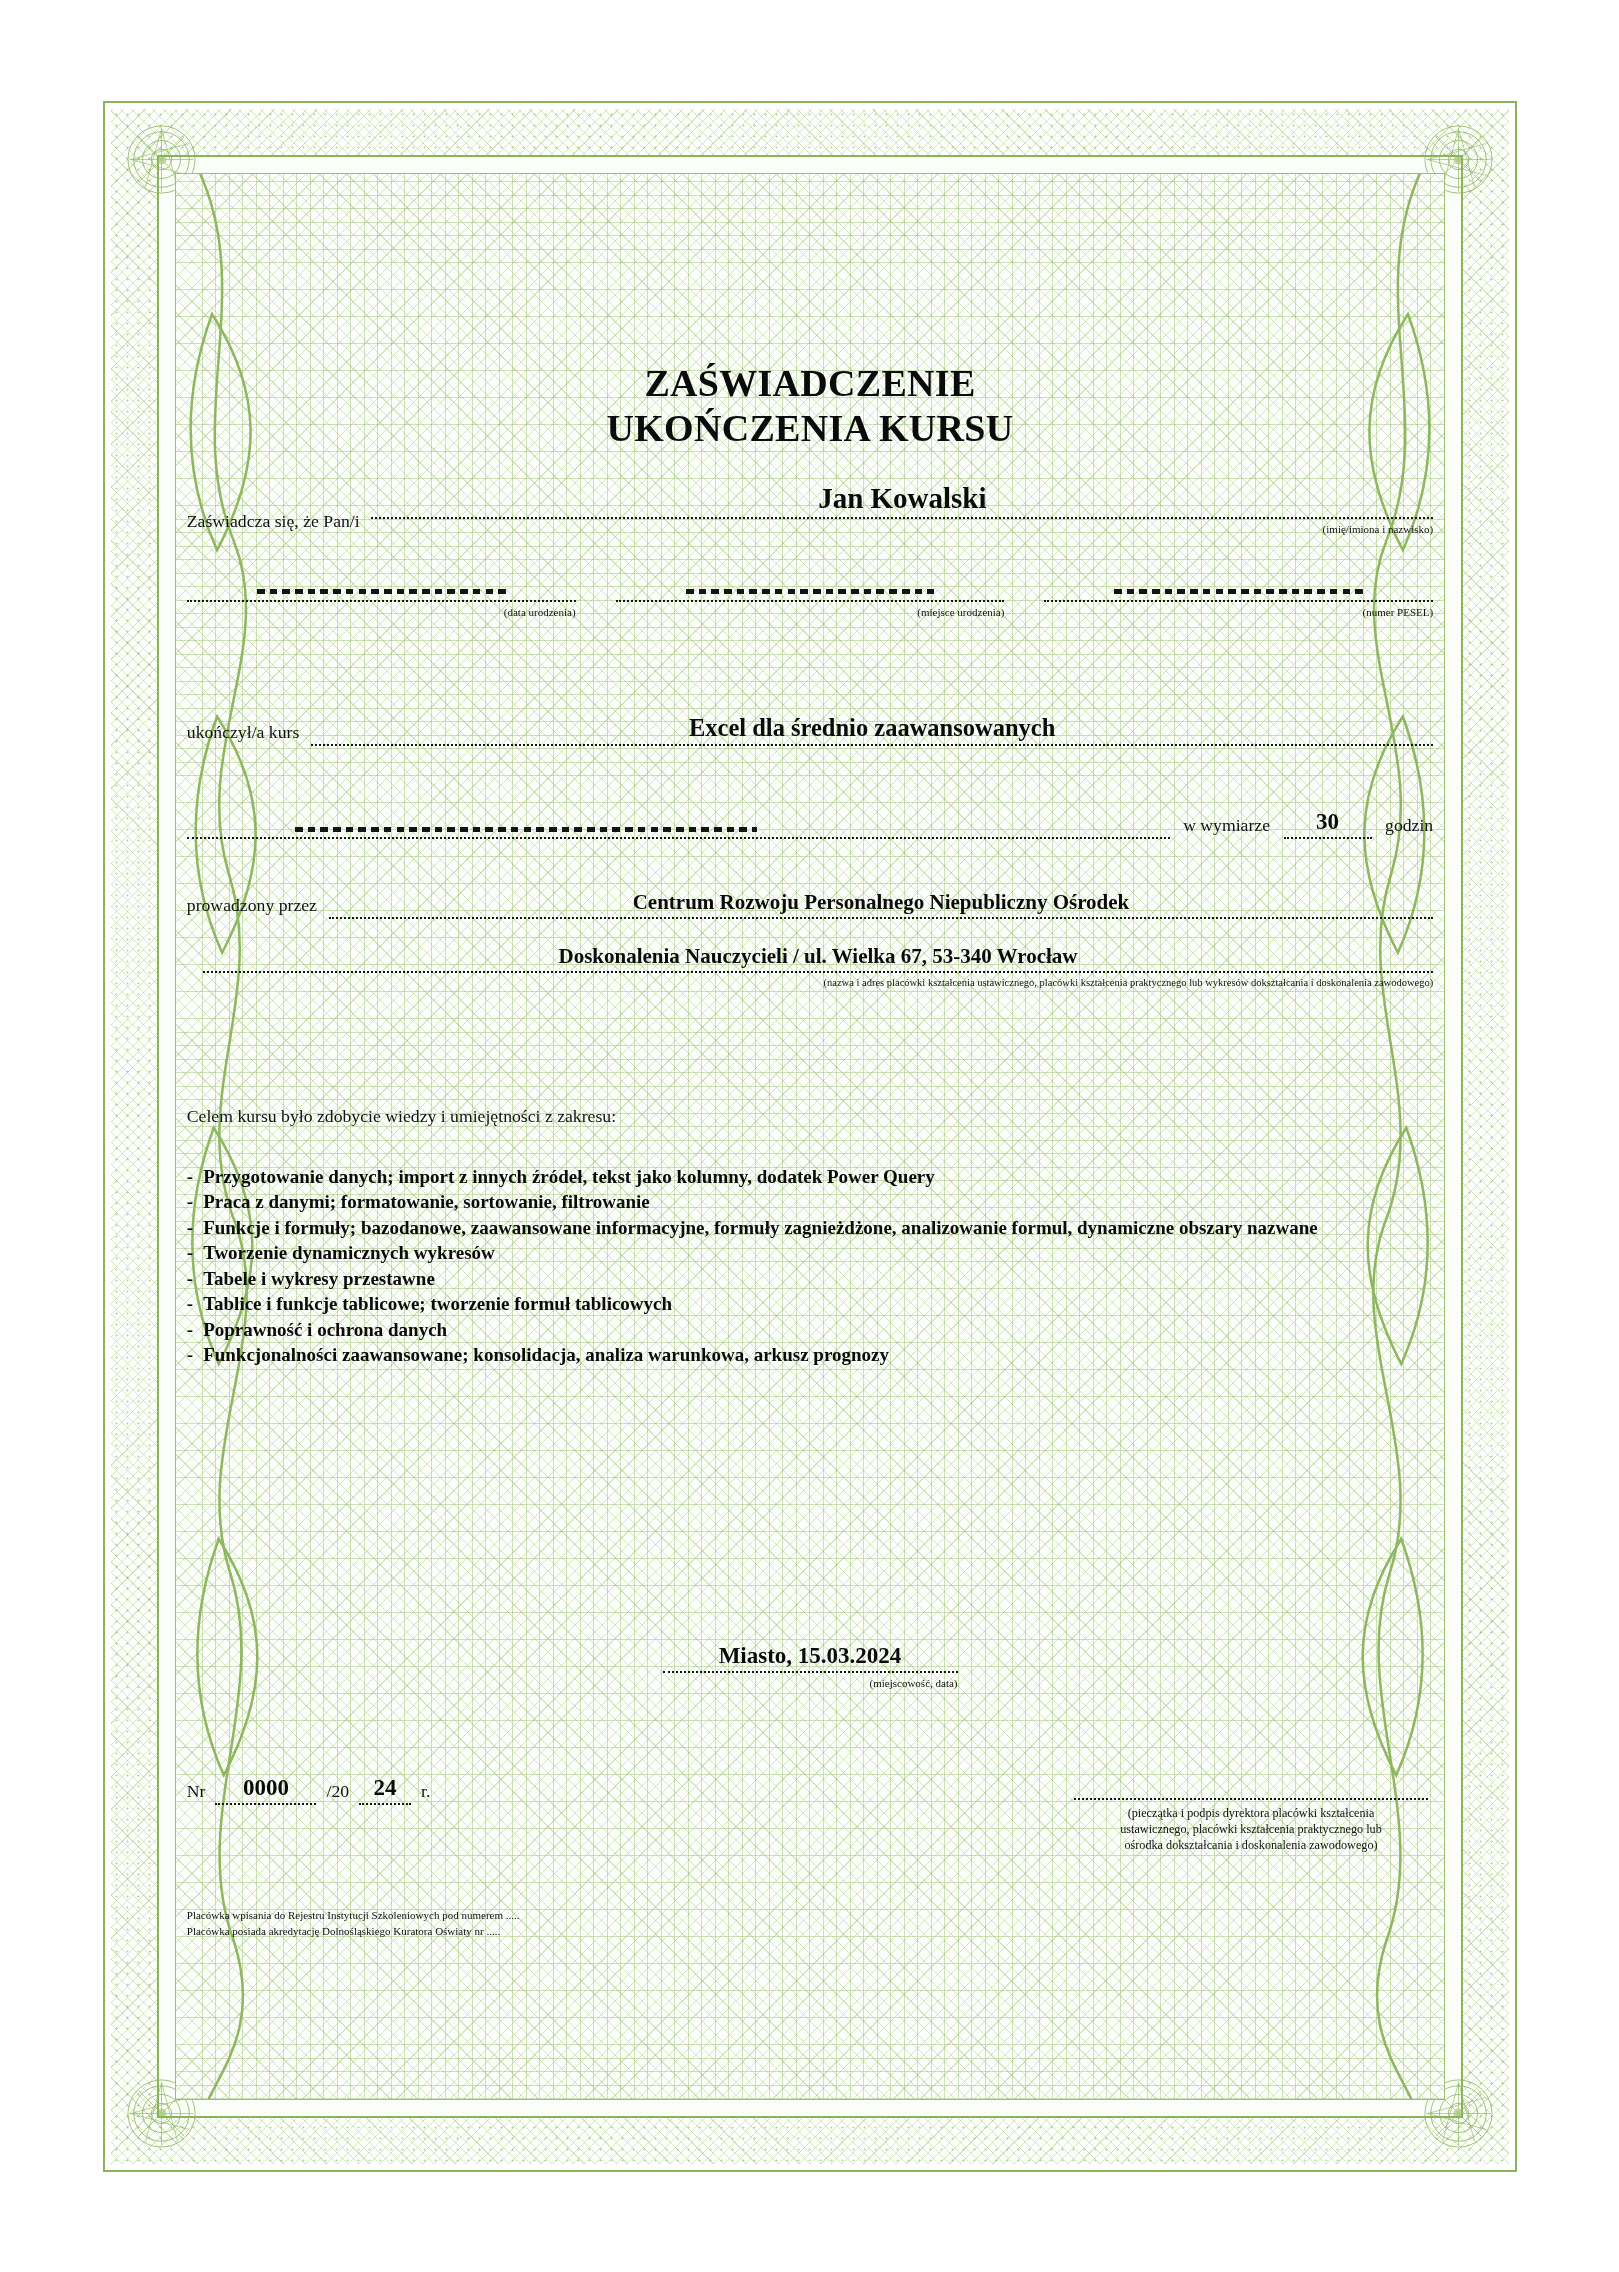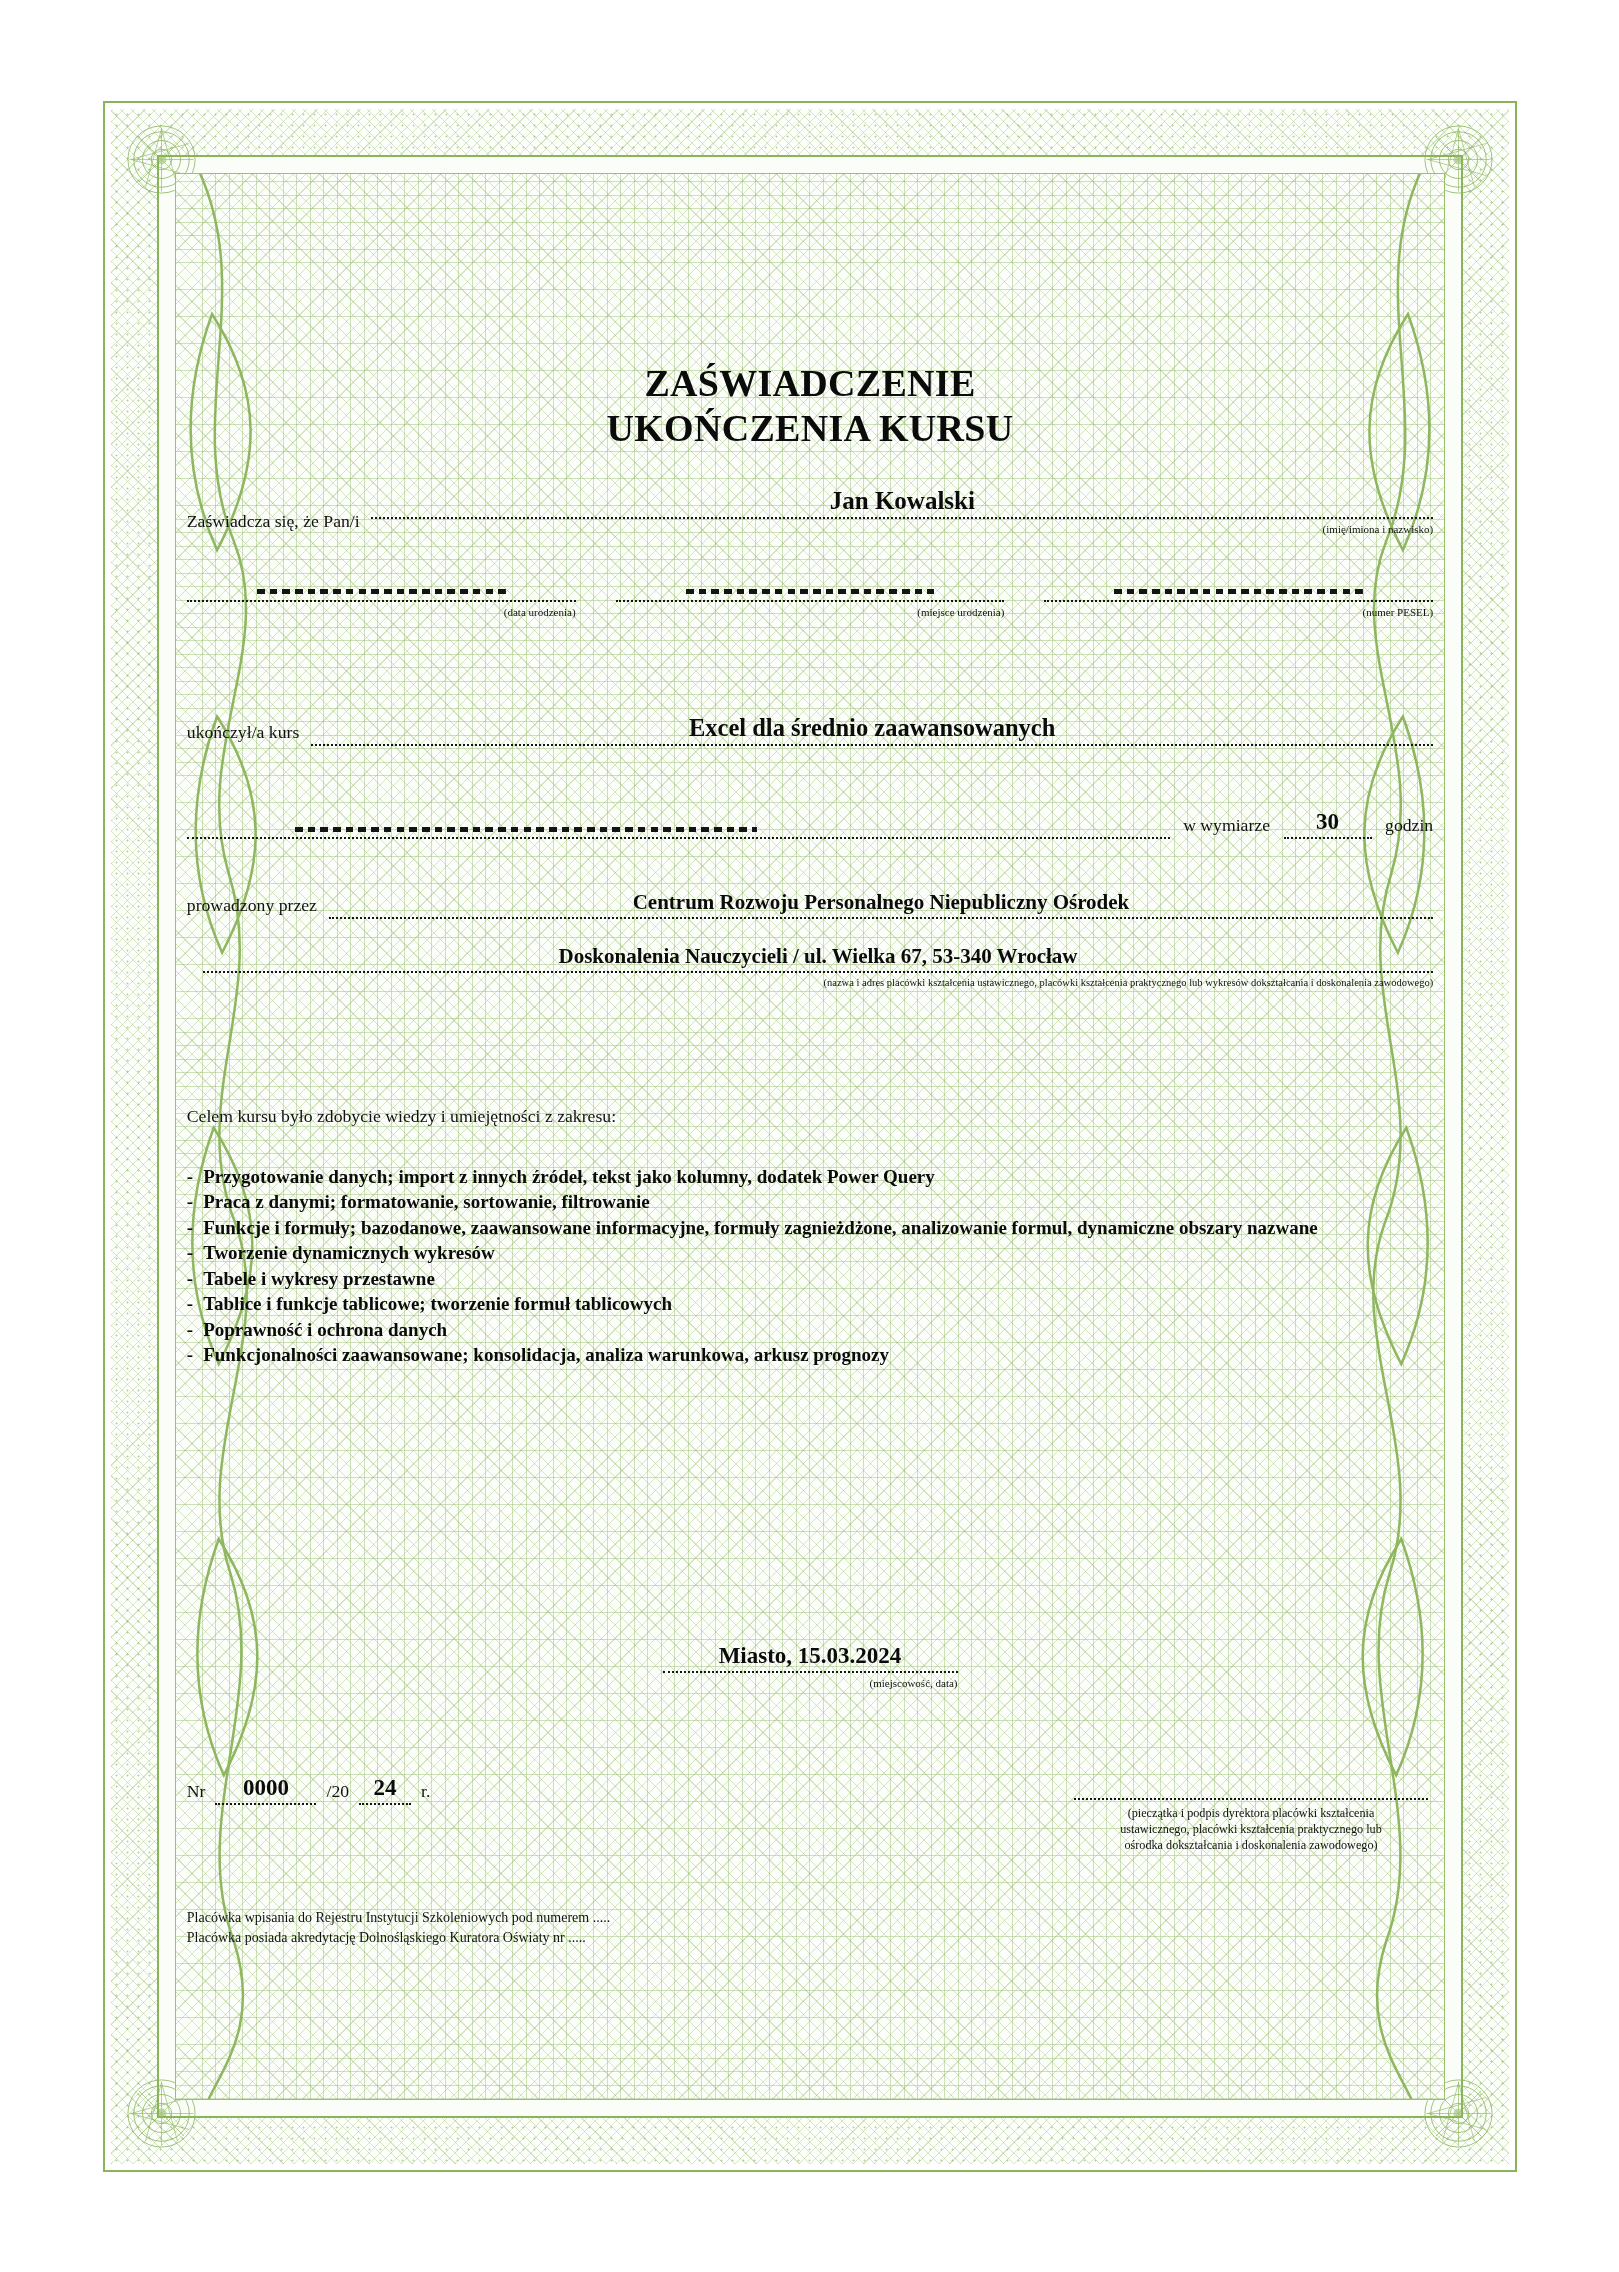--- a/index.html
+++ b/index.html
@@ -111,21 +111,21 @@
   .bullets li{
     list-style:none;display:flex;gap:10px;align-items:flex-start;
     font-weight:bold;font-size:19px;line-height:1.30;color:#0b0b0b;
     margin-bottom:0.8px;
   }
   .bullets .dash{flex:0 0 auto;}
   .legal{
     position:absolute;left:11.8px;font-size:14.8px;line-height:1.45;color:#111;
   }
   .footnote{
-    position:absolute;left:11.8px;font-size:14px;line-height:1.45;color:#111;
+    position:absolute;left:11.8px;font-size:11px;line-height:1.45;color:#111;
   }
   .sigcap{
     position:absolute;text-align:center;font-size:12.2px;line-height:1.32;color:#111;
   }
   ul{margin:0;padding:0;}
   p{margin:0;}
 </style>
 </head>
 <body>
 
@@ -261,21 +261,21 @@
     <div class="title">
       <span>ZAŚWIADCZENIE</span>
       <span class="l2">UKOŃCZENIA KURSU</span>
     </div>
 
     <div class="row" style="top:337px;">
       <div style="display:flex;align-items:flex-end;gap:11.8px;padding:0 11.8px 0 11.8px;">
         <div class="lbl" style="padding-bottom:3.4px;">Zaświadcza się, że Pan/i</div>
         <div style="flex:1 1 auto;">
           <div class="dotline">
-            <span class="valabove" style="font-size:25px;">Jan Kowalski</span>
+            <span class="valabove" style="font-size:29px;">Jan Kowalski</span>
           </div>
           <div class="cap">(imię/imiona i nazwisko)</div>
         </div>
       </div>
     </div>
 
     <div class="row" style="top:548px;">
       <div style="display:flex;align-items:flex-end;gap:11.8px;padding:0 11.8px;">
         <div class="lbl" style="padding-bottom:3.4px;">ukończył/a kurs</div>
         <div style="flex:1 1 auto;">

